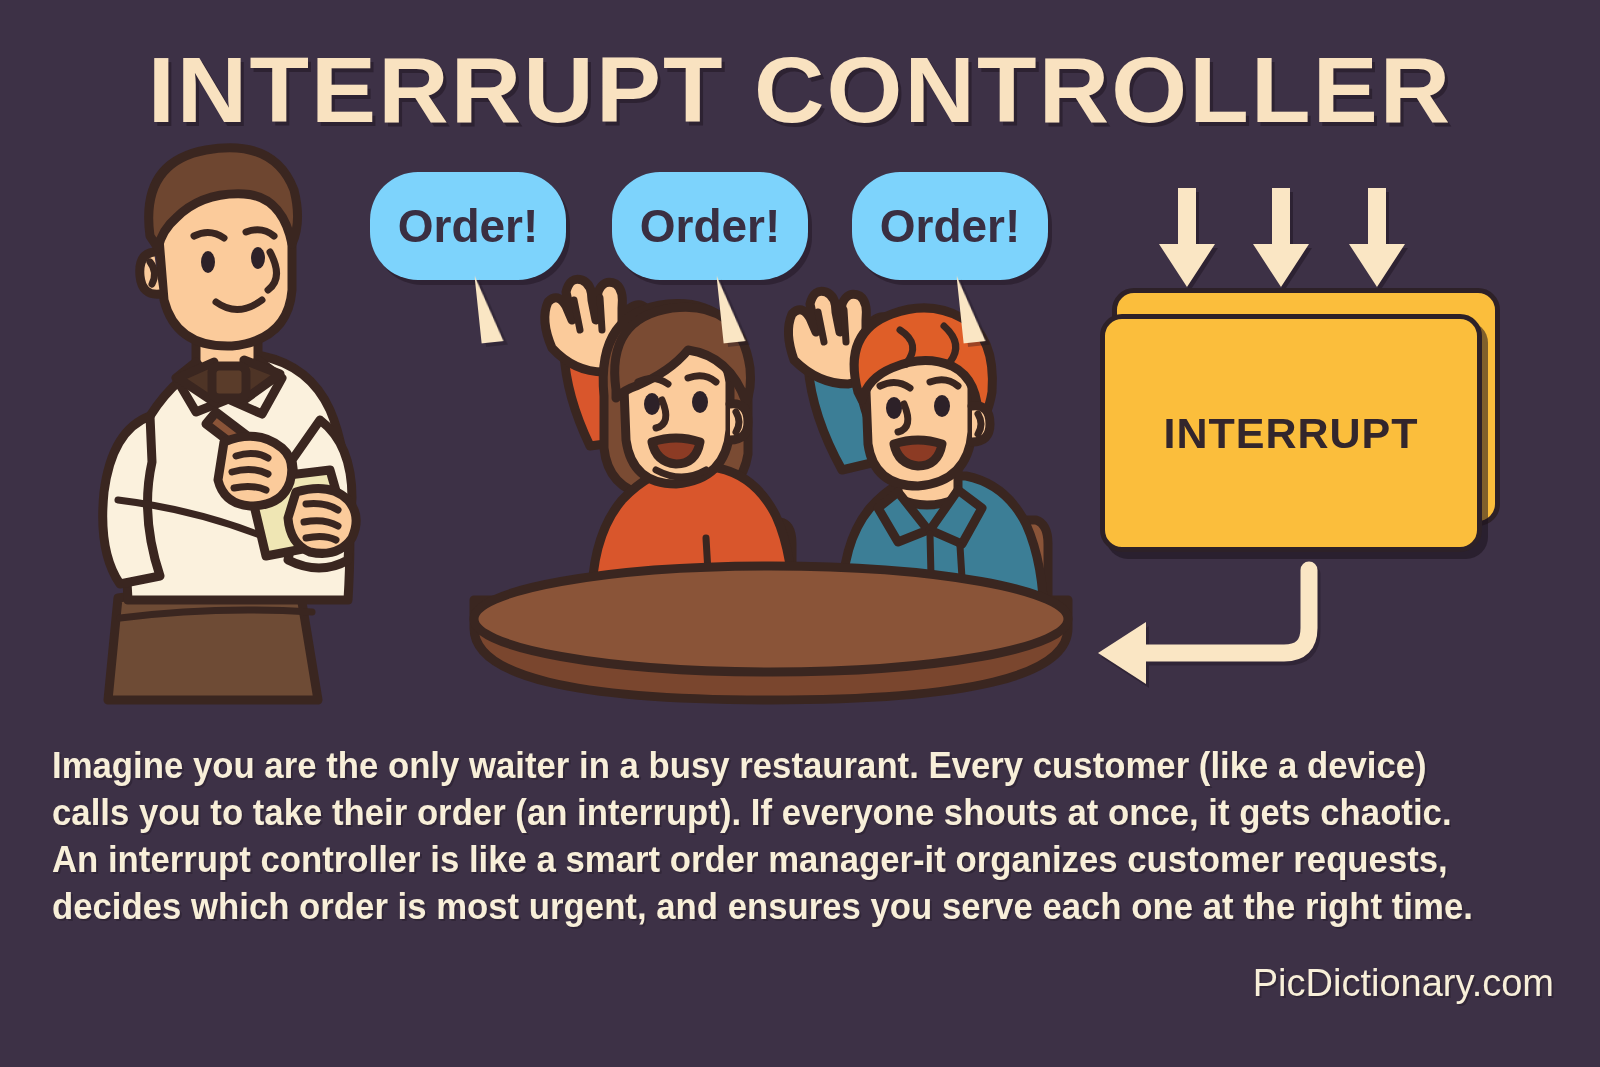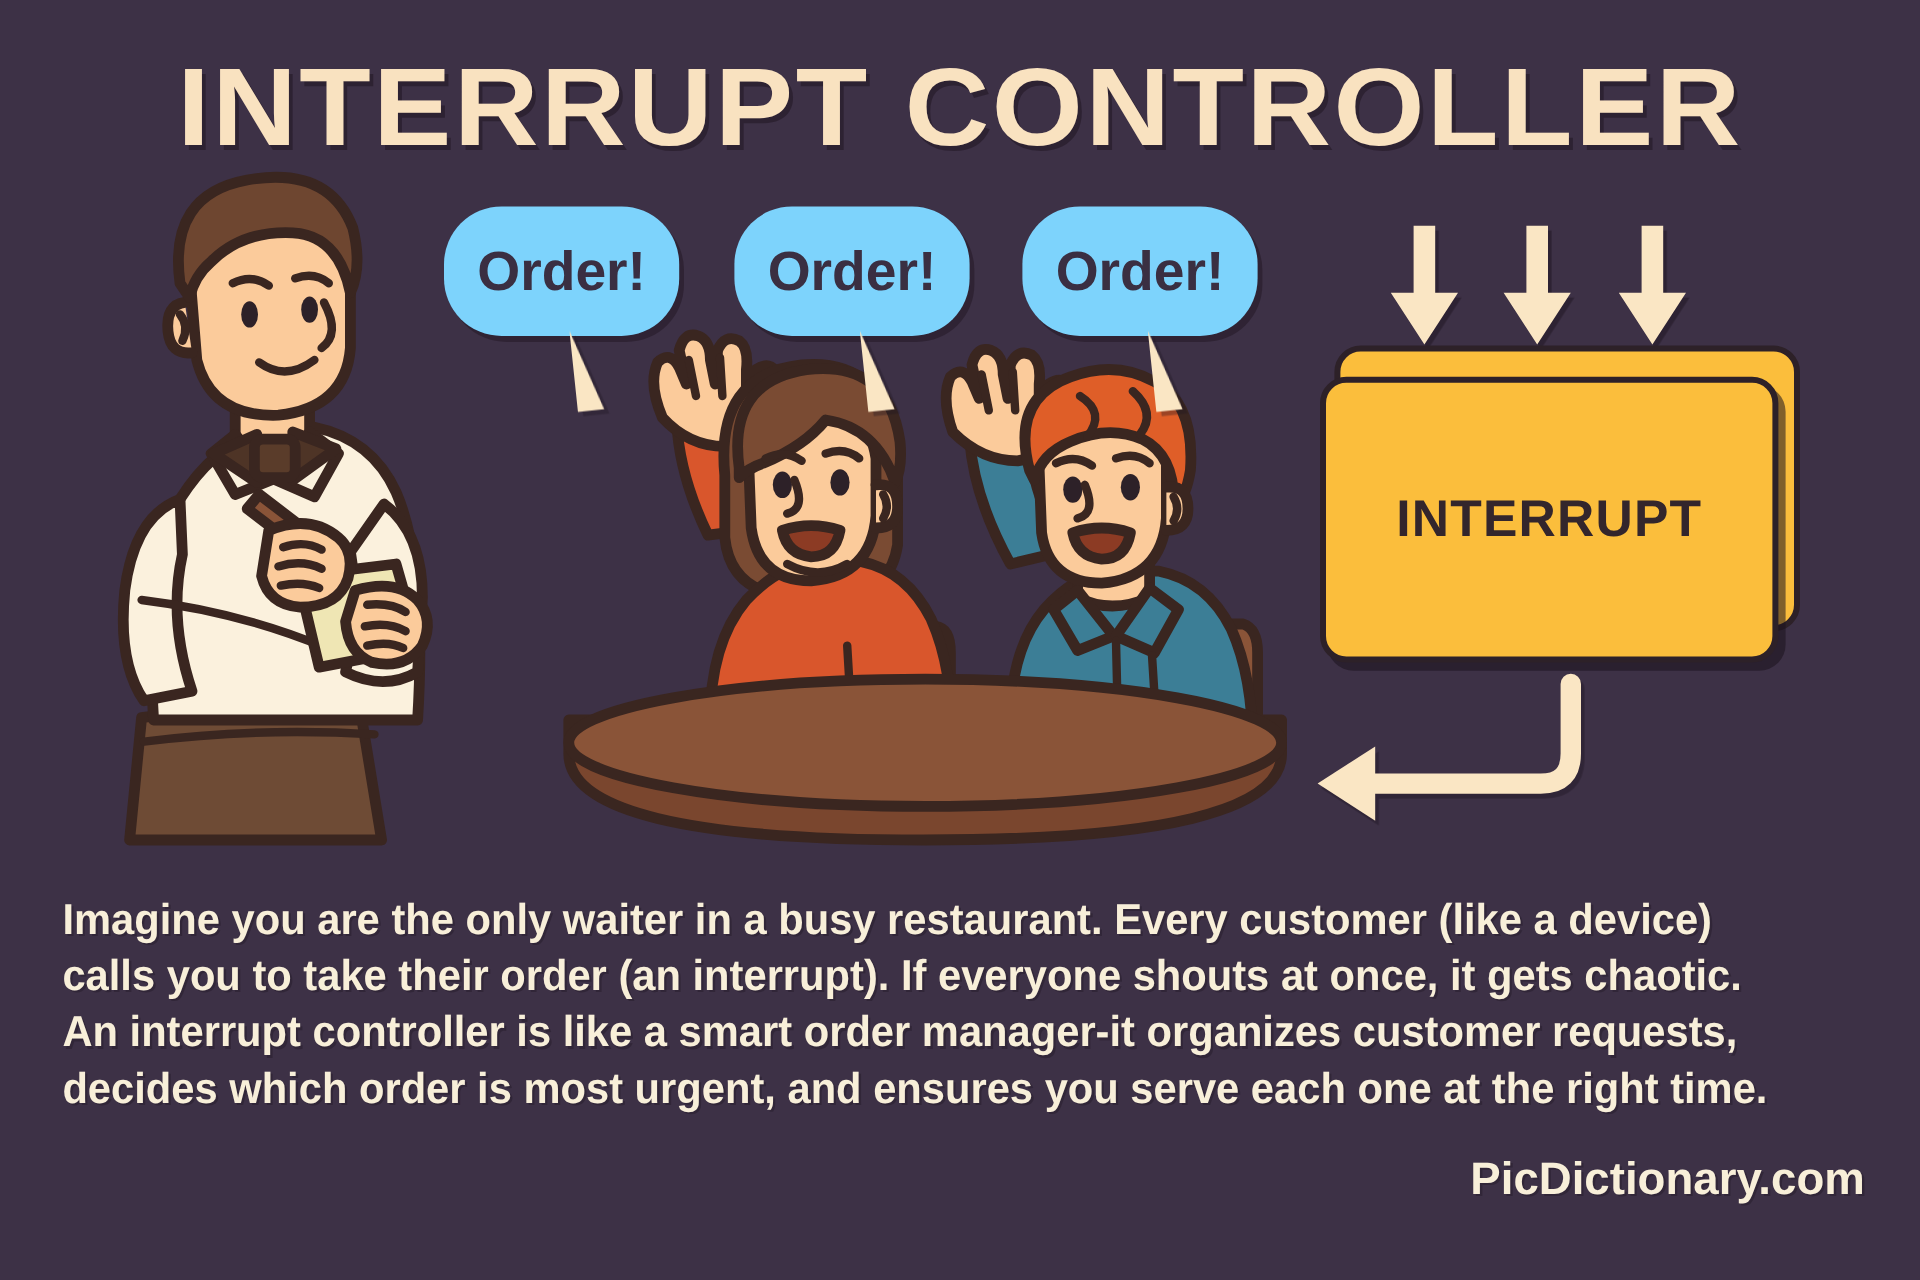--- a/index.html
+++ b/index.html
@@ -90,21 +90,21 @@
     color:#F8EFD9;
     font-family:"Liberation Sans", sans-serif;
     font-weight:700;
     font-size:36px;
     line-height:47px;
     transform:scaleX(.965);transform-origin:left top;
     text-shadow:2px 2px 0 rgba(30,20,32,.35);
   }
   .watermark{
     position:absolute;right:46px;top:962px;
-    color:#F8EFD9;font-size:38px;font-weight:700;
+    color:#F8EFD9;font-size:38px;font-weight:400;
     font-family:"Liberation Sans", sans-serif;
     text-shadow:2px 2px 0 rgba(30,20,32,.35);
   }
 </style>
 </head>
 <body>
 
 <div class="stage">
 
   <div class="title">INTERRUPT CONTROLLER</div>

